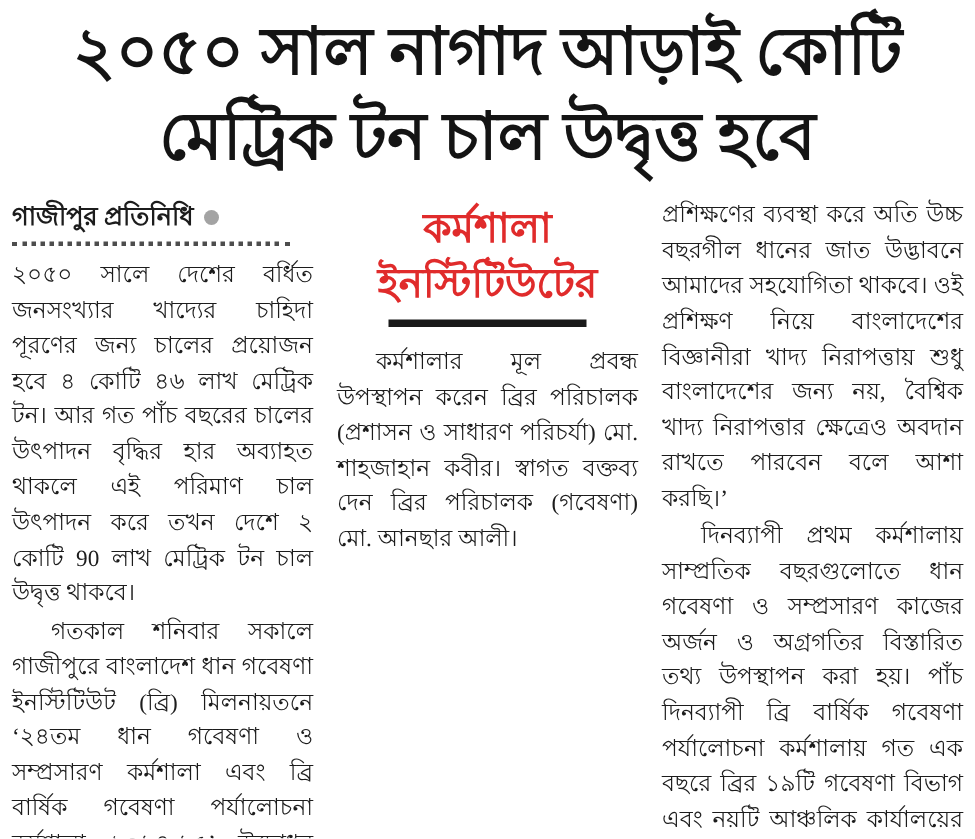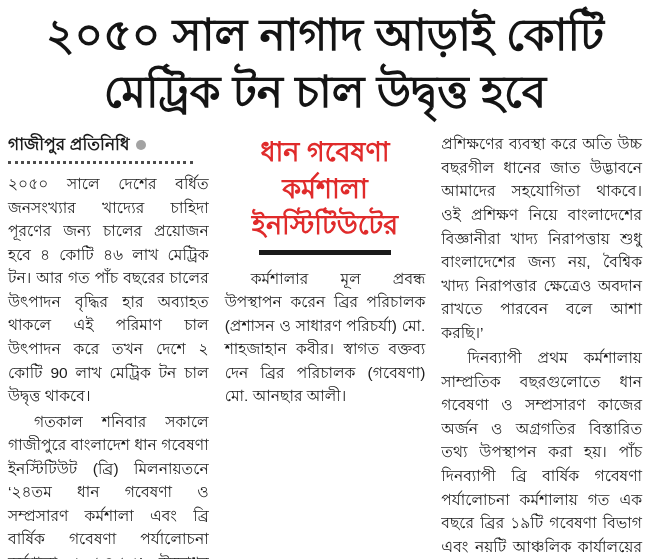--- a/index.html
+++ b/index.html
@@ -1,21 +1,21 @@
 <!DOCTYPE html>
 <html lang="bn"><head>
 <meta charset="utf-8">
 <style>
   html,body{margin:0;padding:0;background:#ffffff;}
   .page{
     position:relative;
     width:650px;height:559px;
     background:#ffffff;
     overflow:hidden;
-    font-family:Liberation Sans, sans-serif;
+    font-family:Liberation Serif, serif;
     color:#1c1c1c;
     box-sizing:border-box;
   }
   .headline{
     margin:6px 4px 10px 4px;
     text-align:center;
     font-weight:bold;
     font-size:44px;
     line-height:1.3;
     color:#141414;
@@ -86,21 +86,20 @@
         <span class="byline-dot"></span>
       </div>
       <hr class="dotted-divider">
       <p>২০৫০ সালে দেশের বর্ধিত জনসংখ্যার খাদ্যের চাহিদা পূরণের জন্য চালের প্রয়োজন হবে ৪ কোটি ৪৬ লাখ মেট্রিক টন। আর গত পাঁচ বছরের চালের উৎপাদন বৃদ্ধির হার অব্যাহত থাকলে এই পরিমাণ চাল উৎপাদন করে তখন দেশে ২ কোটি 90 লাখ মেট্রিক টন চাল উদ্বৃত্ত থাকবে।</p>
       <p class="indent">গতকাল শনিবার সকালে গাজীপুরে বাংলাদেশ ধান গবেষণা ইনস্টিটিউট (ব্রি) মিলনায়তনে ‘২৪তম ধান গবেষণা ও সম্প্রসারণ কর্মশালা এবং ব্রি বার্ষিক গবেষণা পর্যালোচনা কর্মশালা ২০১৪-১৫’ উদ্বোধন অনুষ্ঠানে বিজ্ঞানী ও বিশেষজ্ঞরা এ আশাবাদ ব্যক্ত করেন।</p>
 
     </div>
 
     <div class="col">
       <div class="subtitle">
-        <div>ধান গবেষণা</div>
         <div>কর্মশালা</div>
         <div>ইনস্টিটিউটের</div>
       </div>
       <div class="subtitle-rule"></div>
       <p class="indent">কর্মশালার মূল প্রবন্ধ উপস্থাপন করেন ব্রির পরিচালক (প্রশাসন ও সাধারণ পরিচর্যা) মো. শাহজাহান কবীর। স্বাগত বক্তব্য দেন ব্রির পরিচালক (গবেষণা) মো. আনছার আলী।</p>
 
     </div>
 
     <div class="col rc-top">
       <p>প্রশিক্ষণের ব্যবস্থা করে অতি উচ্চ বছরগীল ধানের জাত উদ্ভাবনে আমাদের সহযোগিতা থাকবে। ওই প্রশিক্ষণ নিয়ে বাংলাদেশের বিজ্ঞানীরা খাদ্য নিরাপত্তায় শুধু বাংলাদেশের জন্য নয়, বৈশ্বিক খাদ্য নিরাপত্তার ক্ষেত্রেও অবদান রাখতে পারবেন বলে আশা করছি।’</p>

